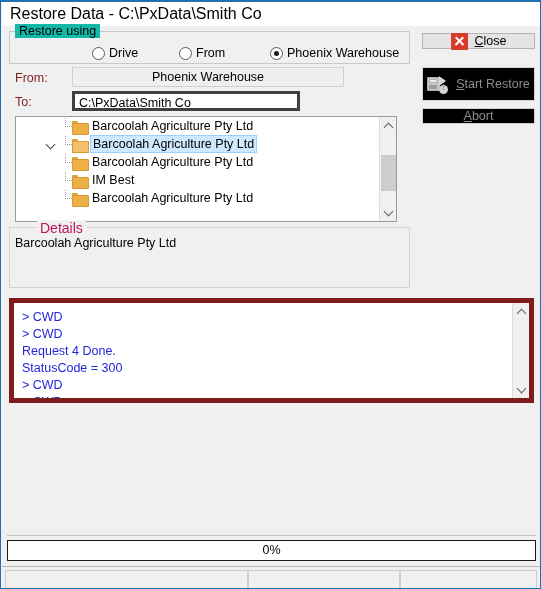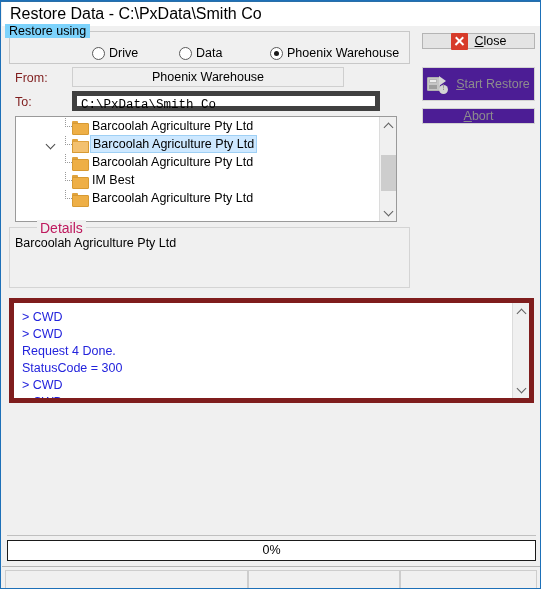--- a/index.html
+++ b/index.html
@@ -32,22 +32,22 @@
     line-height: 24px;
     white-space: nowrap;
   }
   
   #groupbox {
     position: absolute; left: 8px; top: 30px;
     width: 401px; height: 33px;
     border: 1px solid #c8c8c8;
   }
   #group-legend {
-    position: absolute; left: 4px; top: 23px;
-    background: #7dd3fc;
+    position: absolute; left: 14px; top: 23px;
+    background: #14b8a6;
     padding: 0 4px;
     font-size: 12.5px;
     color: #000;
   }
   .radio {
     position: absolute; top: 44px;
     font-size: 12.5px; color:#000;
     white-space: nowrap;
     display: flex; align-items: center;
     height: 16px;
@@ -86,27 +86,26 @@
     position: absolute; left: 71px; top: 66px;
     width: 272px; height: 20px;
     background: #efefef;
     border: 1px solid #cfcfcf;
     font-size: 12.5px; color: #000;
     text-align: center;
     line-height: 18px;
   }
   #to-field {
     position: absolute; left: 71px; top: 90px;
-    width: 308px; height: 20px;
+    width: 228px; height: 20px;
     background: #ffffff;
-    border: 5px solid #404040;
+    border: 3px solid #404040;
     font-size: 12.5px; color: #000;
     line-height: 18px;
     padding-left: 4px;
-    font-family: Liberation Mono, monospace;
   }
 
   
   #tree-panel {
     position: absolute; left: 14px; top: 115px;
     width: 382px; height: 106px;
     background: #fff;
     border: 1px solid #9a9a9a;
     overflow: hidden;
   }
@@ -289,21 +288,21 @@
 
   
   .btn {
     position: absolute;
     left: 421px; width: 113px; height: 16px;
     border: 1px solid #b4b4b4;
     background: #e4e4e4;
     display: flex; align-items: center; justify-content: center;
     font-size: 12.5px; color: #000;
   }
-  .btn.disabled { color: #8d8d8d; background:#4c1d95; border-color:#d2d2d2; }
+  .btn.disabled { color: #8d8d8d; background:#000000; border-color:#d2d2d2; }
   #btn-close { top: 32px; }
   #btn-start { top: 66px; height: 34px; }
   #btn-abort { top: 107px; }
   .btn .label u { text-decoration: underline; }
 
   .xicon {
     width: 17px; height: 17px; background: #d73b2a;
     margin-right: 7px; position: relative; flex: none;
     border-radius: 1px;
   }
@@ -355,21 +354,21 @@
 
   <div id="groupbox"></div>
   <div id="group-legend">Restore using</div>
 
   <div class="radio" id="radio-drive">
     <span class="dot"></span>
     <span>Drive</span>
   </div>
   <div class="radio" id="radio-email">
     <span class="dot"></span>
-    <span>Data</span>
+    <span>From</span>
   </div>
   <div class="radio on" id="radio-phoenix">
     <span class="dot"></span>
     <span>Phoenix Warehouse</span>
   </div>
 
   <div class="fieldlabel" id="from-label">From:</div>
   <div id="from-field">Phoenix Warehouse</div>
 
   <div class="fieldlabel" id="to-label">To:</div>

